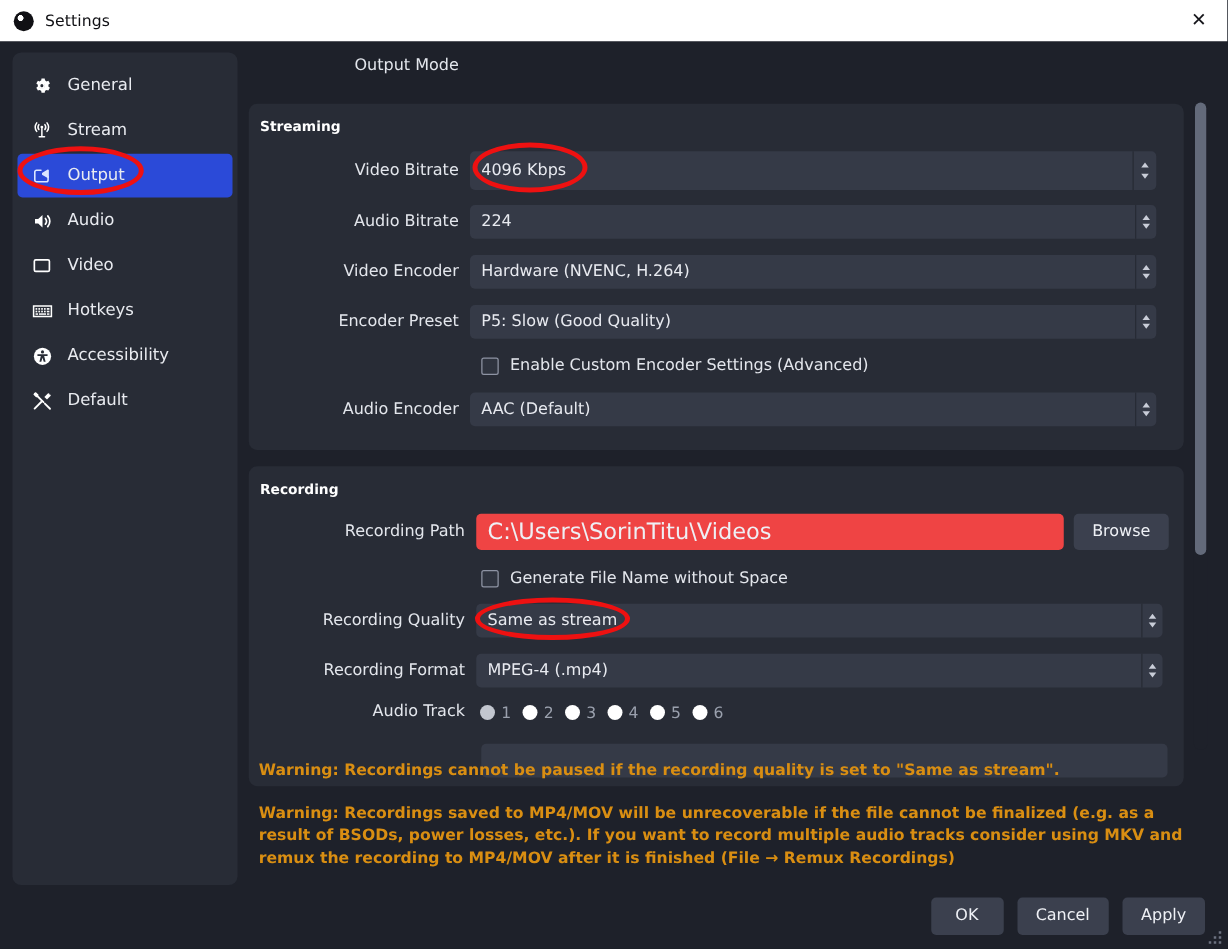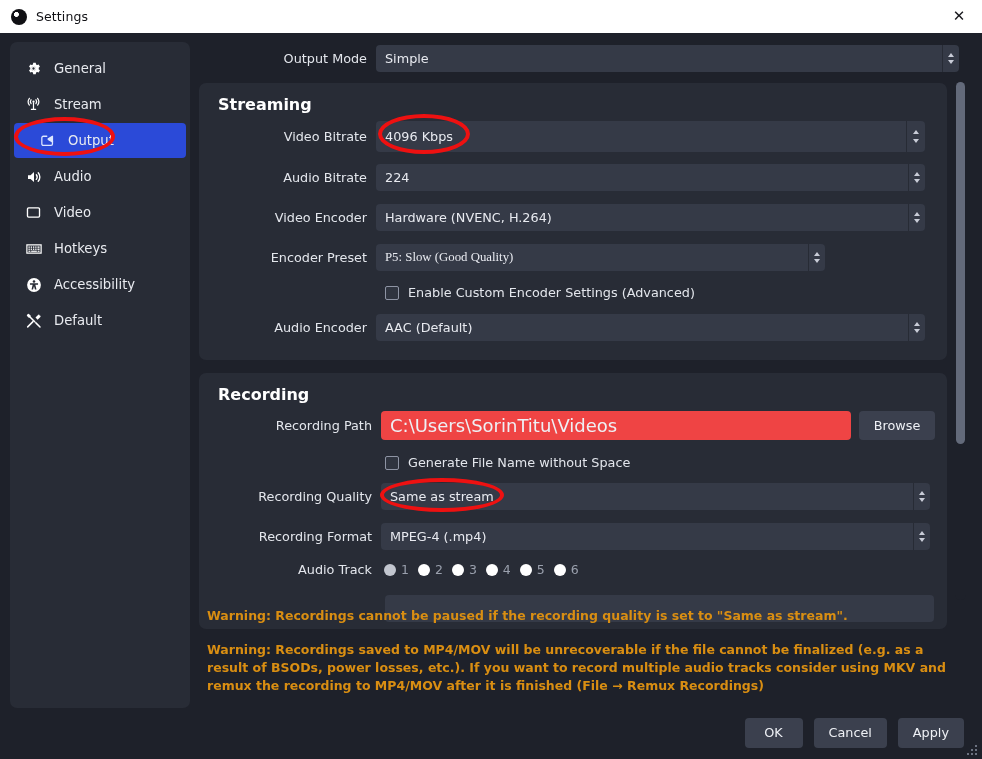--- a/index.html
+++ b/index.html
@@ -34,21 +34,21 @@
   
   .sidebar {
     position: absolute; left: 10px; top: 42px; width: 180px; height: 666px;
     background: #282c36; border-radius: 7px; padding-top: 9px;
   }
   .side-item {
     height: 35px; display: flex; align-items: center;
     padding-left: 14px; color: #e9ebf0; font-size: 13.2px;
     margin: 0 0 1px 0;
   }
-  .side-item.selected { background: #2b4ad8; border-radius: 4px; margin: 0 4px 1px 4px; padding-left: 24px; }
+  .side-item.selected { background: #2b4ad8; border-radius: 4px; margin: 0 4px 1px 4px; padding-left: 10px; }
   .side-item .ico {
     width: 19px; height: 19px; margin-right: 11px;
     display: flex; align-items: center; justify-content: center;
     flex: 0 0 19px;
   }
   .side-item .ico svg { display: block; }
 
   
   .main {
     position: absolute; left: 199px; top: 42px; width: 772px; height: 560px;
@@ -68,21 +68,21 @@
   .combo .spin {
     position: absolute; right: 0; top: 0; height: 27px; width: 17px;
     display: flex; flex-direction: column; align-items: center; justify-content: center;
     gap: 3px; border-left: 1px solid #272b35;
   }
   .chev { width: 0; height: 0; border-left: 3.5px solid transparent; border-right: 3.5px solid transparent; }
   .chev.up { border-bottom: 4px solid #c9cdd8; }
   .chev.dn { border-top: 4px solid #c9cdd8; }
 
   .groupbox { background: #282c36; border-radius: 7px; position: relative; }
-  .group-title { font-size: 16px; font-weight: bold; color: #ffffff; margin-left: 10px; }
+  .group-title { font-size: 11px; font-weight: bold; color: #ffffff; }
 
   .textinput {
     background: #ef4444; border-radius: 4px; height: 29px;
     display: flex; align-items: center; padding-left: 9px;
     color: #eef0f5; font-size: 18px;
   }
   .btn {
     background: #3b404e; border-radius: 4px; height: 29px;
     display: flex; align-items: center; justify-content: center;
     color: #eef0f5; font-size: 12.8px; padding: 0 30px;
@@ -249,27 +249,20 @@
         </svg>
       </span>
       <span>Default</span>
     </div>
   </div>
 
   <div class="main">
 
     <div class="row" style="position:absolute; left:0; top:3px; width:760px;">
       <div class="lbl" style="width:177px;">Output Mode</div>
-      <div class="combo" style="width:583px;">
-        <span>Simple</span>
-        <span class="spin">
-          <span class="chev up"></span>
-          <span class="chev dn"></span>
-        </span>
-      </div>
     </div>
 
     <div class="groupbox" style="position:absolute; left:0; top:41px; width:748px; height:277px;">
       <div class="group-title" style="position:absolute; left:9px; top:12px;">Streaming</div>
 
       <div class="row" style="position:absolute; left:0; top:38px; width:740px;">
         <div class="lbl" style="width:177px;">Video Bitrate</div>
         <div class="combo" style="width:549px; height:31px;">
           <span>4096 Kbps</span>
           <span class="spin" style="height:31px; width:19px; gap:5px;">
@@ -296,21 +289,21 @@
           <span>Hardware (NVENC, H.264)</span>
           <span class="spin">
             <span class="chev up"></span>
             <span class="chev dn"></span>
           </span>
         </div>
       </div>
 
       <div class="row" style="position:absolute; left:0; top:161px; width:740px;">
         <div class="lbl" style="width:177px;">Encoder Preset</div>
-        <div class="combo" style="width:449px;font-family:Liberation Serif, serif;">
+        <div class="combo" style="width:549px;">
           <span>P5: Slow (Good Quality)</span>
           <span class="spin">
             <span class="chev up"></span>
             <span class="chev dn"></span>
           </span>
         </div>
       </div>
 
       <div class="checkrow" style="position:absolute; left:186px; top:202px;">
         <span class="checkbox"></span>

